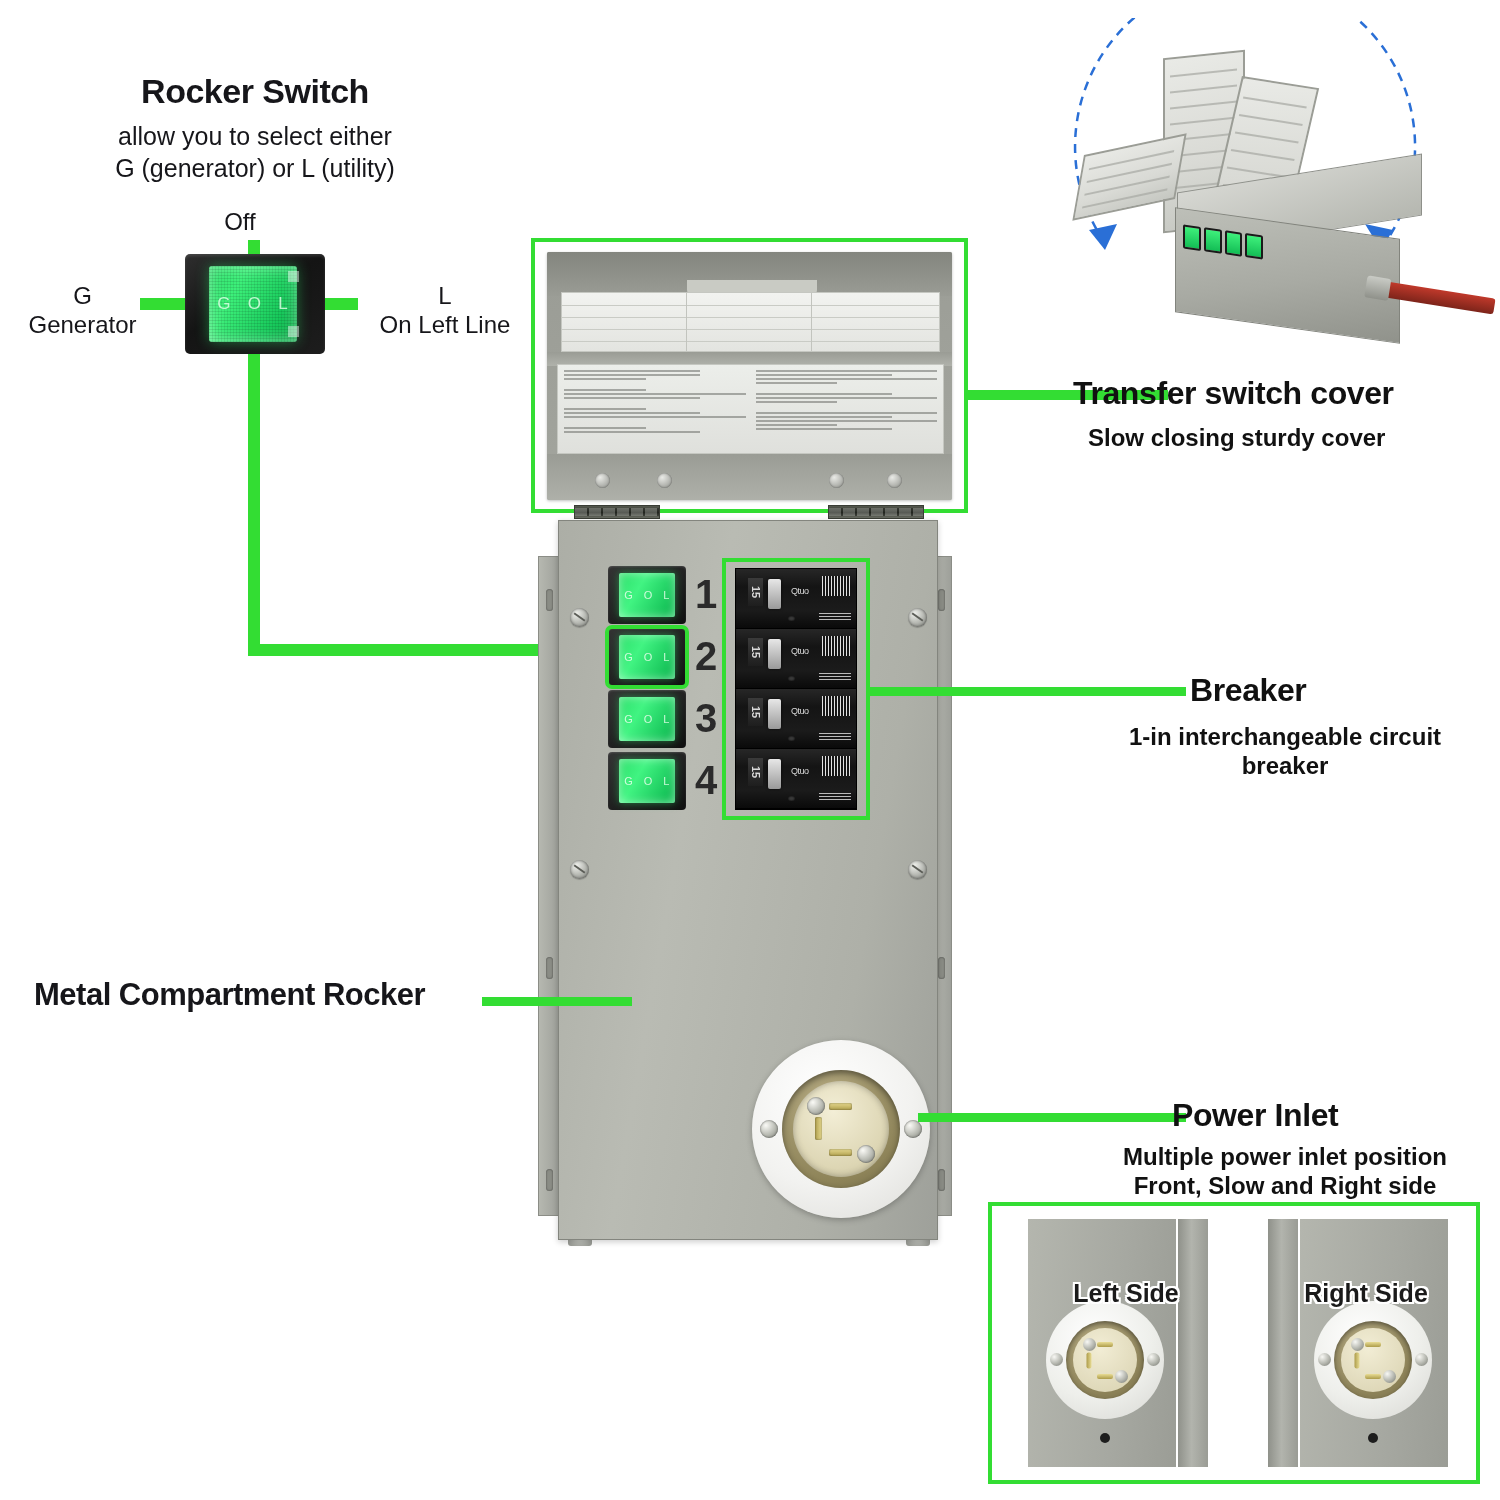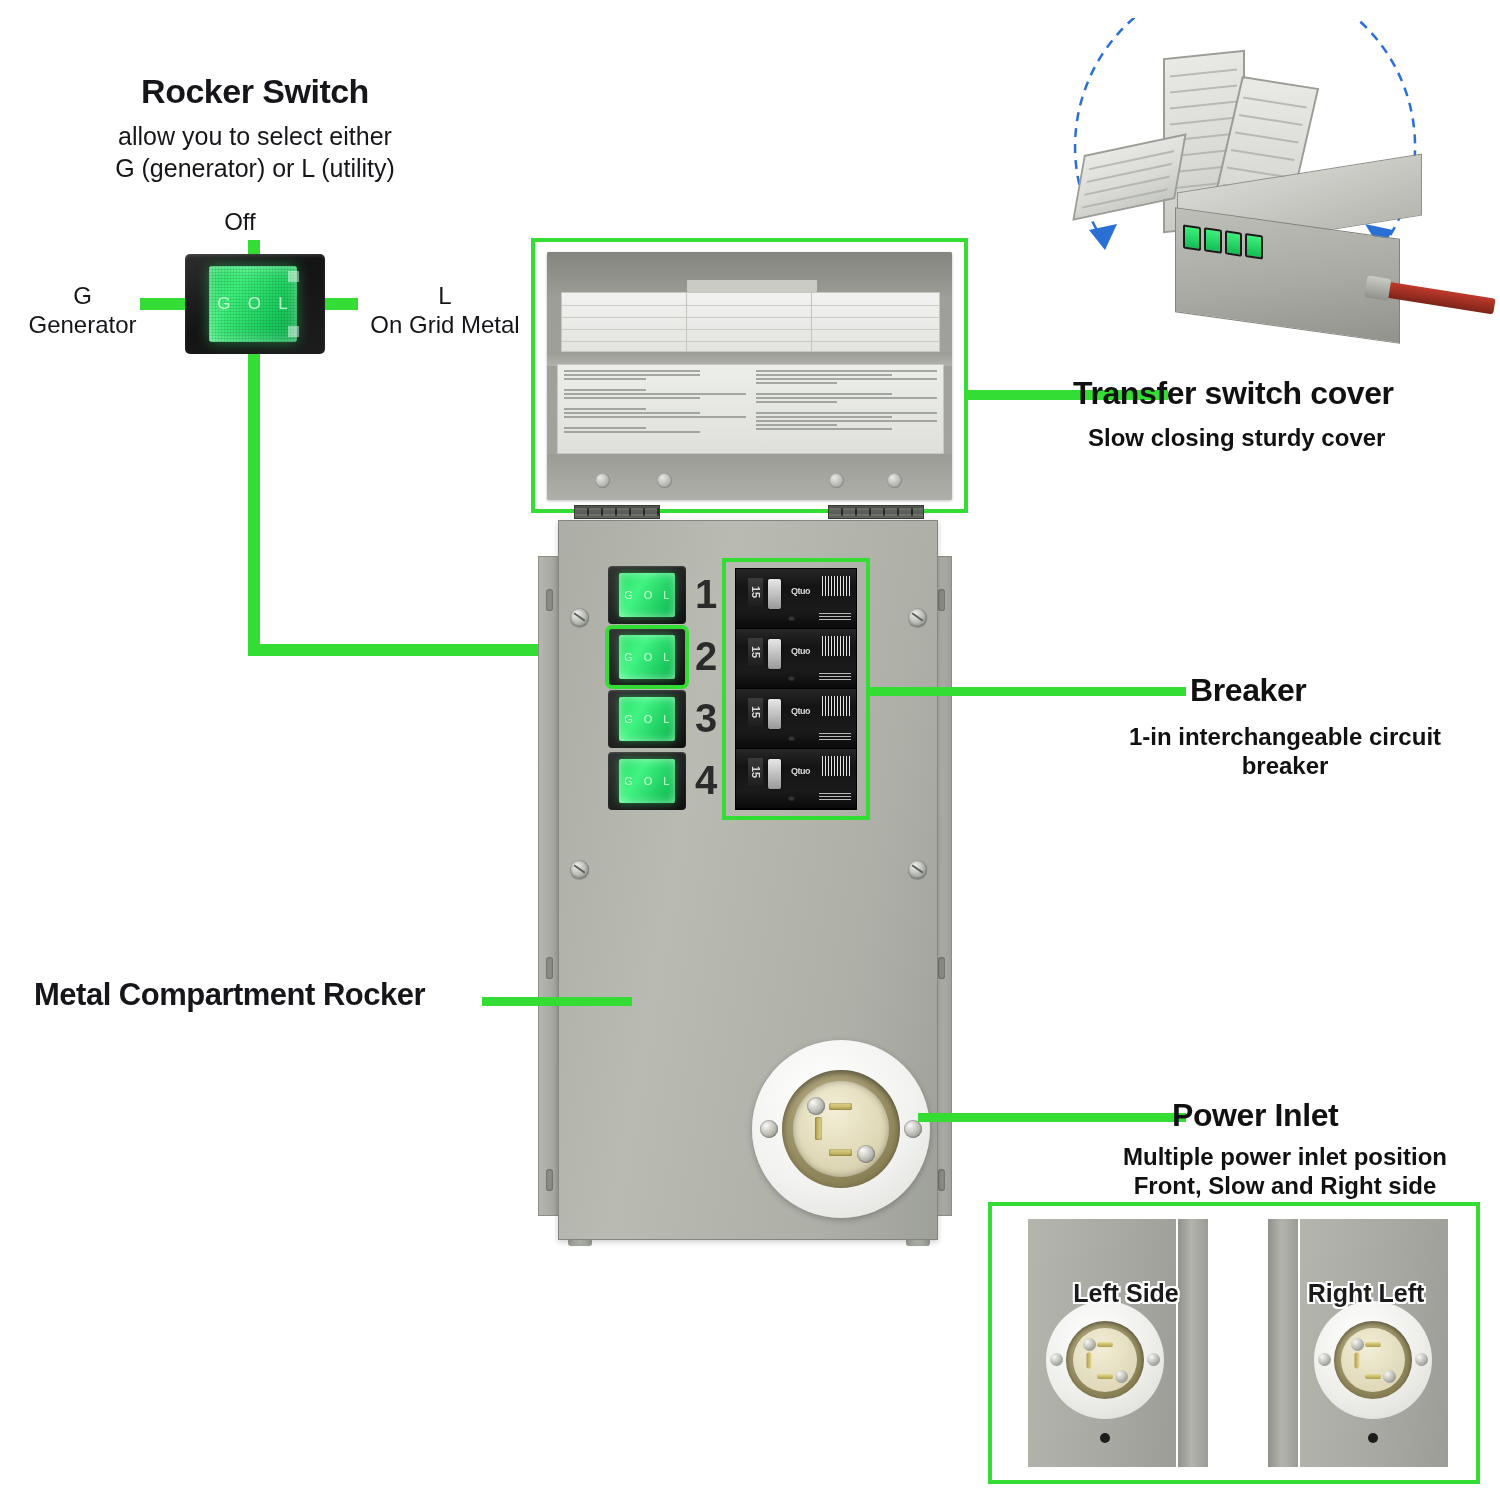--- a/index.html
+++ b/index.html
@@ -171,21 +171,21 @@
     color:#d9d9d9; font-size:11px; font-weight:bold;
     writing-mode:vertical-rl; text-align:center; line-height:15px;
   }
   .brk .toggle{
     position:absolute; left:32px; top:10px; width:13px; height:30px;
     background:linear-gradient(180deg,#e7e7e7,#9a9a9a); border-radius:2px;
     box-shadow:0 0 3px rgba(0,0,0,.7);
   }
   .brk .logo{
     position:absolute; left:55px; top:17px; font-size:9px; color:#dadada;
-    font-weight:bold; letter-spacing:-.5px;
+    font-weight:normal; letter-spacing:-.5px;
   }
   .brk .barcode{
     position:absolute; right:6px; top:7px; width:28px; height:20px;
     background:repeating-linear-gradient(90deg,#e2e2e2 0 1px, #151515 1px 3px);
   }
   .brk .fine{
     position:absolute; right:5px; bottom:8px; width:32px; height:8px;
     background:repeating-linear-gradient(0deg,#b9b9b9 0 1px, transparent 1px 3px);
   }
   .brk .dot{ position:absolute; left:52px; bottom:7px; width:7px; height:5px;
@@ -300,21 +300,21 @@
 <div class="abs gline" style="left:140px; top:298px; width:120px; height:12px;"></div>
 <div class="abs gline" style="left:248px; top:298px; width:110px; height:12px;"></div>
 
 <div class="abs h-sub" id="lbl-off">Off</div>
 <div class="abs h-sub" id="lbl-g">
   <div>G</div>
   <div>Generator</div>
 </div>
 <div class="abs h-sub" id="lbl-l">
   <div>L</div>
-  <div>On Grid Metal</div>
+  <div>On Left Line</div>
 </div>
 
 <div class="abs" id="big-rocker">
   <div class="cap"></div>
   <div class="nub t"></div>
   <div class="nub b"></div>
   <div class="glyphs">
     <span>G</span>
     <span>O</span>
     <span>L</span>
@@ -577,14 +577,14 @@
       <div class="bl" style="left:24px; top:14px;"></div>
       <div class="bl" style="left:8px; top:30px; transform:rotate(90deg);"></div>
       <div class="bl" style="left:24px; top:46px;"></div>
       <div class="ts" style="left:10px; top:10px;"></div>
       <div class="ts" style="left:42px; top:42px;"></div>
     </div>
     <div class="ts" style="left:4px; top:52px;"></div>
     <div class="ts" style="left:101px; top:52px;"></div>
   </div>
   <div class="hole" style="left:100px;"></div>
-  <div class="side-label">Right Left</div>
+  <div class="side-label">Right Side</div>
 </div>
 
 </body></html>

